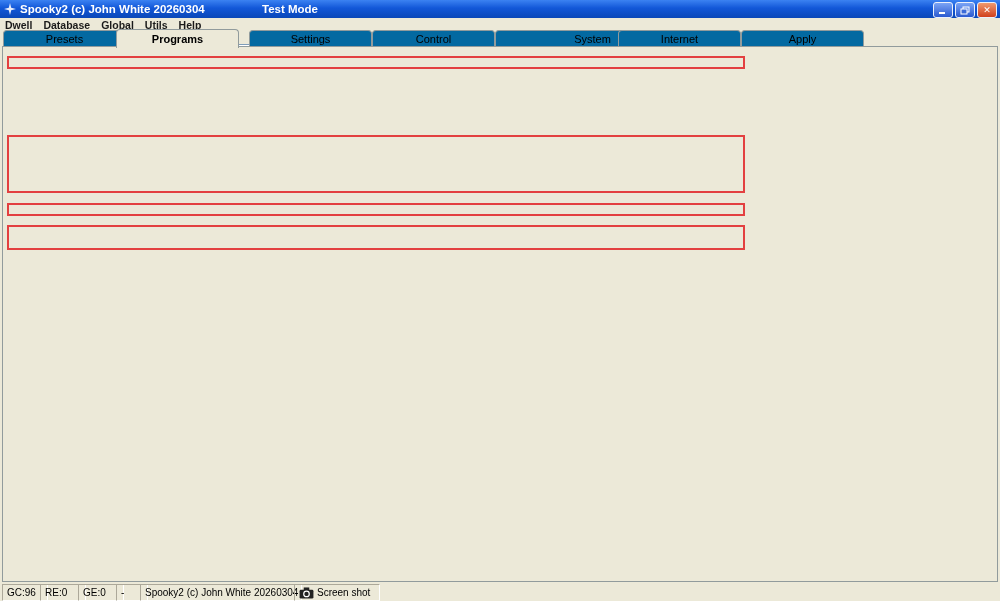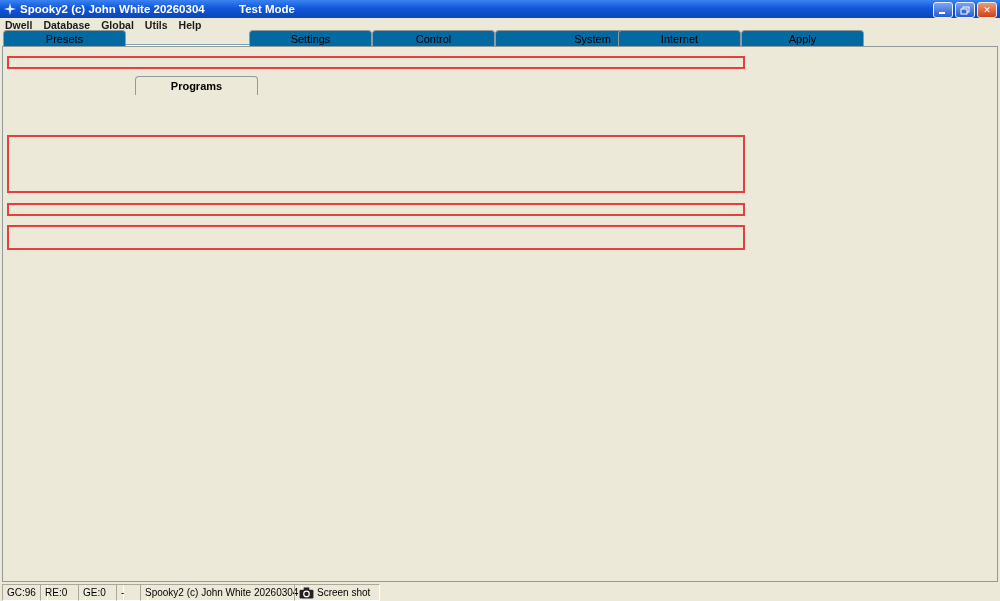--- a/index.html
+++ b/index.html
@@ -5,21 +5,21 @@
   html,body{margin:0;padding:0;background:#d8d4c8;}
   .screen{position:relative;width:1000px;height:601px;background:#ece9d8;
     font-family:"Liberation Sans",sans-serif;overflow:hidden;color:#000;}
   .abs{position:absolute;}
 
   
   .titlebar{left:0;top:0;width:1000px;height:18px;
     background:linear-gradient(180deg,#3b82f2 0%,#1257d8 45%,#0a47b8 100%);
     display:flex;align-items:center;}
   .title-text{color:#fff;font-weight:bold;font-size:11.5px;margin-left:4px;}
-  .mode-text{color:#fff;font-weight:bold;font-size:11.5px;position:absolute;left:239px;}
+  .mode-text{color:#fff;font-weight:bold;font-size:11.5px;position:absolute;left:262px;}
   .appicon{width:12px;height:12px;margin-left:4px;}
   .winbtns{position:absolute;right:3px;top:2px;display:flex;gap:2px;}
   .wbtn{width:18px;height:14px;border:1px solid #eaf0fb;border-radius:3px;
     background:linear-gradient(180deg,#7ba4f5,#2a5ad0);color:#fff;font-size:9px;
     display:flex;align-items:center;justify-content:center;line-height:1;}
   .wbtn.close{background:linear-gradient(180deg,#f09a6f,#d0401c);}
 
   
   .menubar{left:0;top:18px;width:1000px;height:13px;display:flex;gap:11px;
     padding-left:5px;align-items:center;background:#ece9d8;}
@@ -535,21 +535,21 @@
             <rect x="5" y="0.5" width="6" height="3" fill="#222"></rect>
             <rect x="0.5" y="3" width="15" height="9.5" rx="1.5" fill="#222"></rect>
             <circle cx="8" cy="7.5" r="3" fill="none" stroke="#fff" stroke-width="1.3"></circle>
           </svg>
         </span>
         <span>Screen shot</span>
       </div>
     </div>
 
 <div class="abs tab" style="left: 3px;">Presets</div>
-    <div class="abs tab active" style="left: 135px; margin-top: 47px;">Programs</div>
+    <div class="abs tab active" style="left: 116px;">Programs</div>
     <div class="abs tab" style="left: 249px;">Settings</div>
     <div class="abs tab" style="left: 372px;">Control</div>
     <div class="abs tab" style="left: 495px; padding-left: 36px;">System</div>
     <div class="abs tab" style="left: 618px;">Internet</div>
     <div class="abs tab" style="left: 741px;">Apply</div>
     <div class="abs xbtn tbtn" style="top: 323px;">
       <span style="display:flex">
         <svg width="20" height="20" viewBox="0 0 22 22">
           <line x1="3" y1="4" x2="13" y2="12" stroke="#9a6b35" stroke-width="2"></line>
           <path d="M12 10 L19 15 L11 19 L9 13 Z" fill="#d8b35c" stroke="#a07830"></path>

